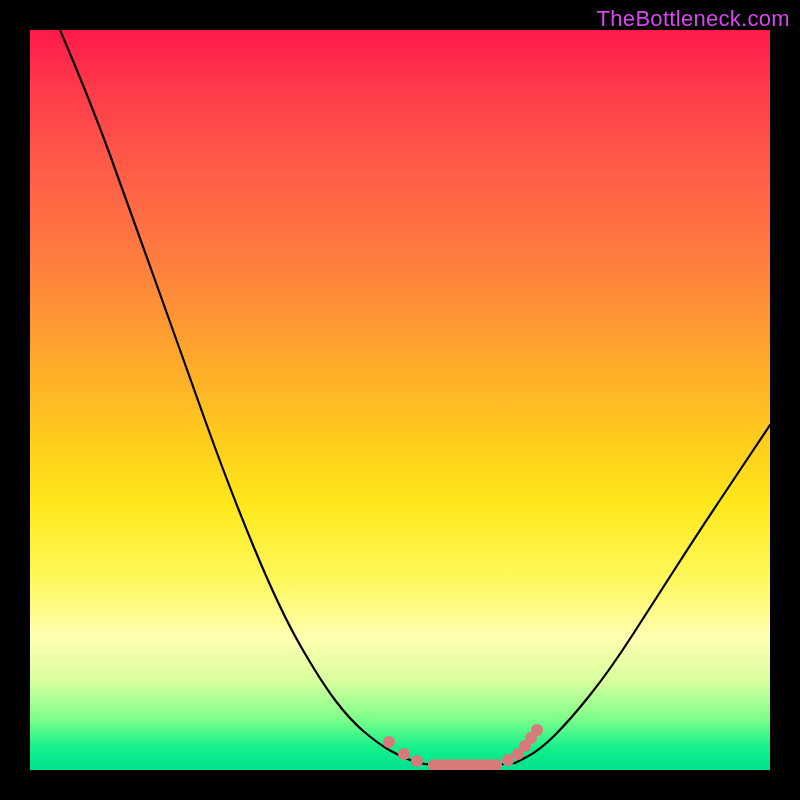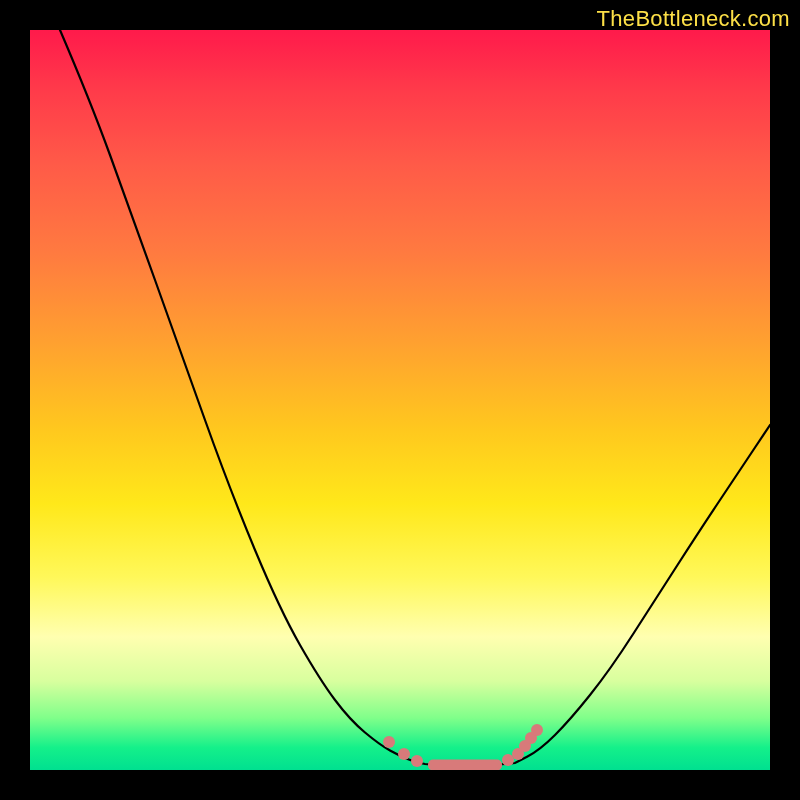--- a/index.html
+++ b/index.html
@@ -38,21 +38,21 @@
       #d8ff9e 88%,
       #7fff8a 93%,
       #14f08a 97%,
       #00e090 100%
     );
   }
   .watermark {
     position: absolute;
     top: 6px;
     right: 10px;
-    color: #fde047;
+    color: #d946ef;
     font-size: 22px;
     letter-spacing: 0.3px;
     font-weight: 500;
     user-select: none;
     pointer-events: none;
   }
   svg.curve-layer {
     position: absolute;
     left: 0;
     top: 0;

